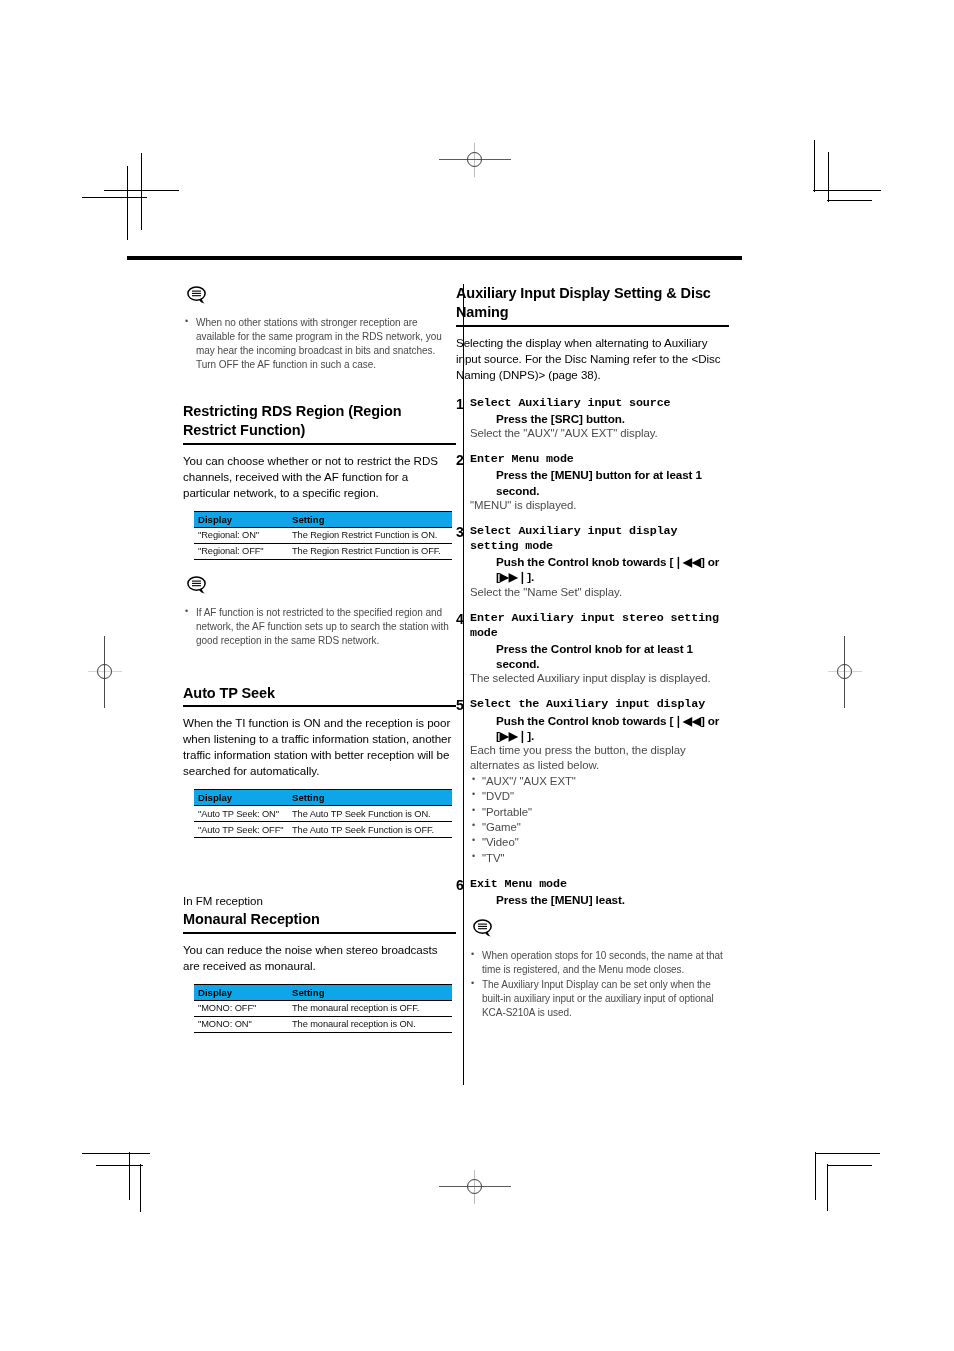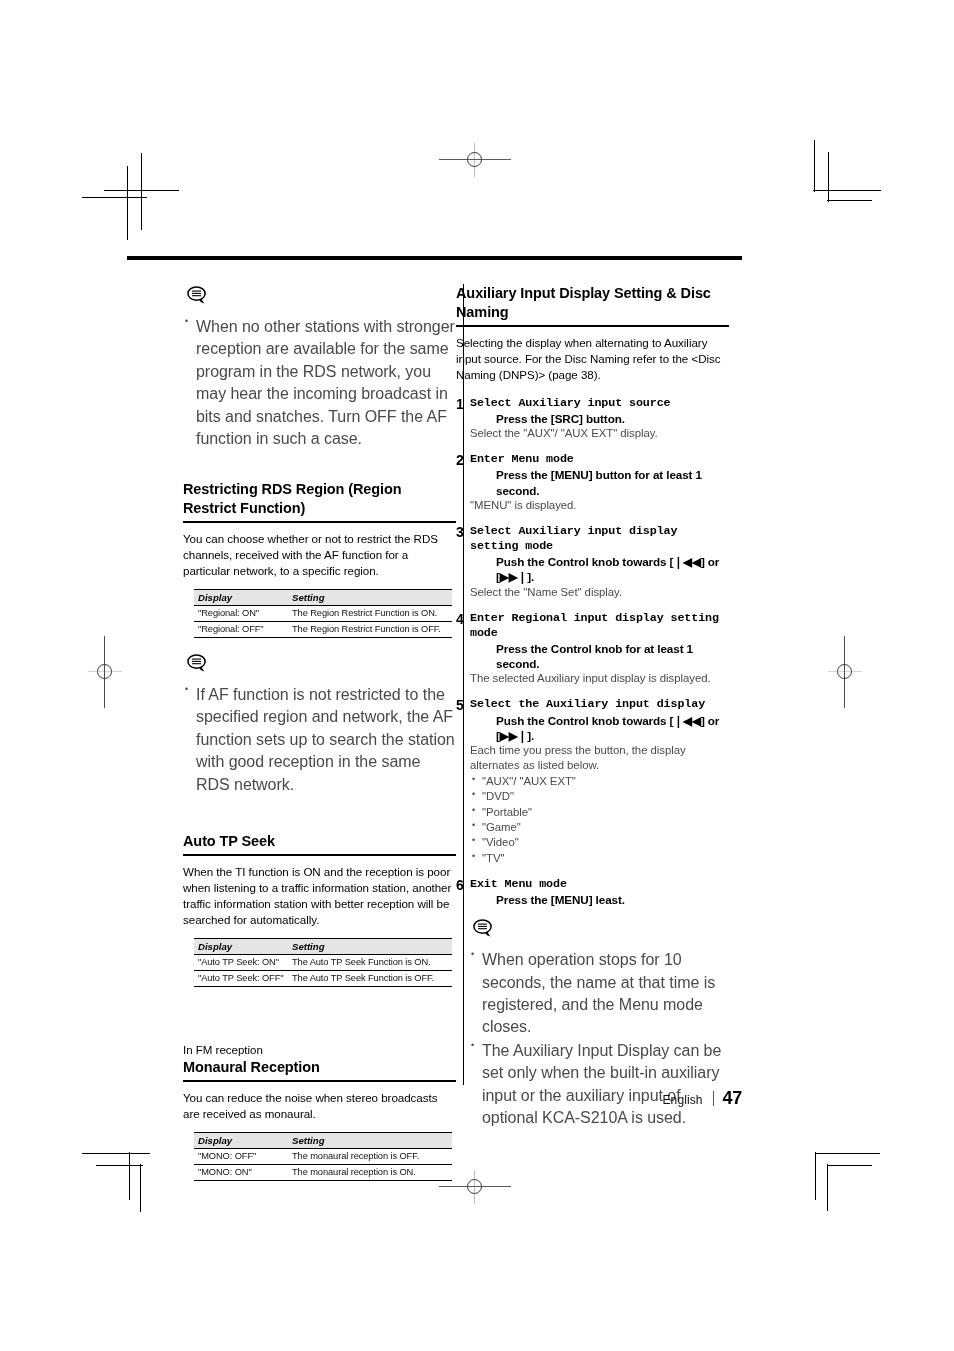--- a/index.html
+++ b/index.html
@@ -104,21 +104,21 @@
   
   .note { margin-top: 14px; }
   .note-icon { display: block; margin: 0 0 4px 2px; }
   .note ul {
     list-style: none;
     margin: 0;
     padding: 0;
   }
   .note li {
     position: relative;
-    font-size: 16px;
+    font-size: 10px;
     line-height: 1.40;
     color: #4a4a4a;
     padding-left: 13px;
     margin-bottom: 1px;
     letter-spacing: -0.05px;
   }
   .note li:before {
     content: "\2022";
     position: absolute;
     left: 2px;
@@ -128,29 +128,28 @@
   }
 
   
   table.spec {
     border-collapse: collapse;
     width: 258px;
     margin: 10px 0 0 11px;
     table-layout: fixed;
   }
   table.spec th {
-    background: #e5e5e5;
+    background: #0ea5e9;
     font-size: 9.6px;
     font-weight: bold;
     text-align: left;
     padding: 2px 0 2px 4px;
     border-top: 1.6px solid #000;
     border-bottom: 1.6px solid #000;
     color: #000;
-    font-style: italic;
   }
   table.spec td {
     font-size: 9.3px;
     padding: 2.5px 0 2.5px 4px;
     border-bottom: 0.9px solid #000;
     color: #111;
     letter-spacing: -0.1px;
   }
   table.spec col.c1 { width: 94px; }
   table.spec col.c2 { width: 164px; }
@@ -437,21 +436,21 @@
         <div class="step-body">
           <div class="step-title">Select Auxiliary input display setting mode</div>
           <div class="step-action">Push the Control knob towards [❘◀◀] or [▶▶❘].</div>
           <div class="step-desc">Select the "Name Set" display.</div>
         </div>
       </div>
 
       <div class="step">
         <div class="step-num">4</div>
         <div class="step-body">
-          <div class="step-title">Enter Regional input display setting mode</div>
+          <div class="step-title">Enter Auxiliary input stereo setting mode</div>
           <div class="step-action">Press the Control knob for at least 1 second.</div>
           <div class="step-desc">The selected Auxiliary input display is displayed.</div>
         </div>
       </div>
 
       <div class="step">
         <div class="step-num">5</div>
         <div class="step-body">
           <div class="step-title">Select the Auxiliary input display</div>
           <div class="step-action">Push the Control knob towards [❘◀◀] or [▶▶❘].</div>
@@ -486,19 +485,14 @@
           <line x1="7" y1="11.7" x2="16" y2="11.7" stroke="#000" stroke-width="1.1"></line>
         </svg>
       </span>
       <ul>
         <li>When operation stops for 10 seconds, the name at that time is registered, and the Menu mode closes.</li>
         <li>The Auxiliary Input Display can be set only when the built-in auxiliary input or the auxiliary input of optional KCA-S210A is used.</li>
       </ul>
     </div>
   </div>
 
-  <div class="footer">
-    <span class="lang">English</span>
-    <span class="bar"></span>
-    <span class="pg">47</span>
-  </div>
 
 </div>
 
 </body></html>

